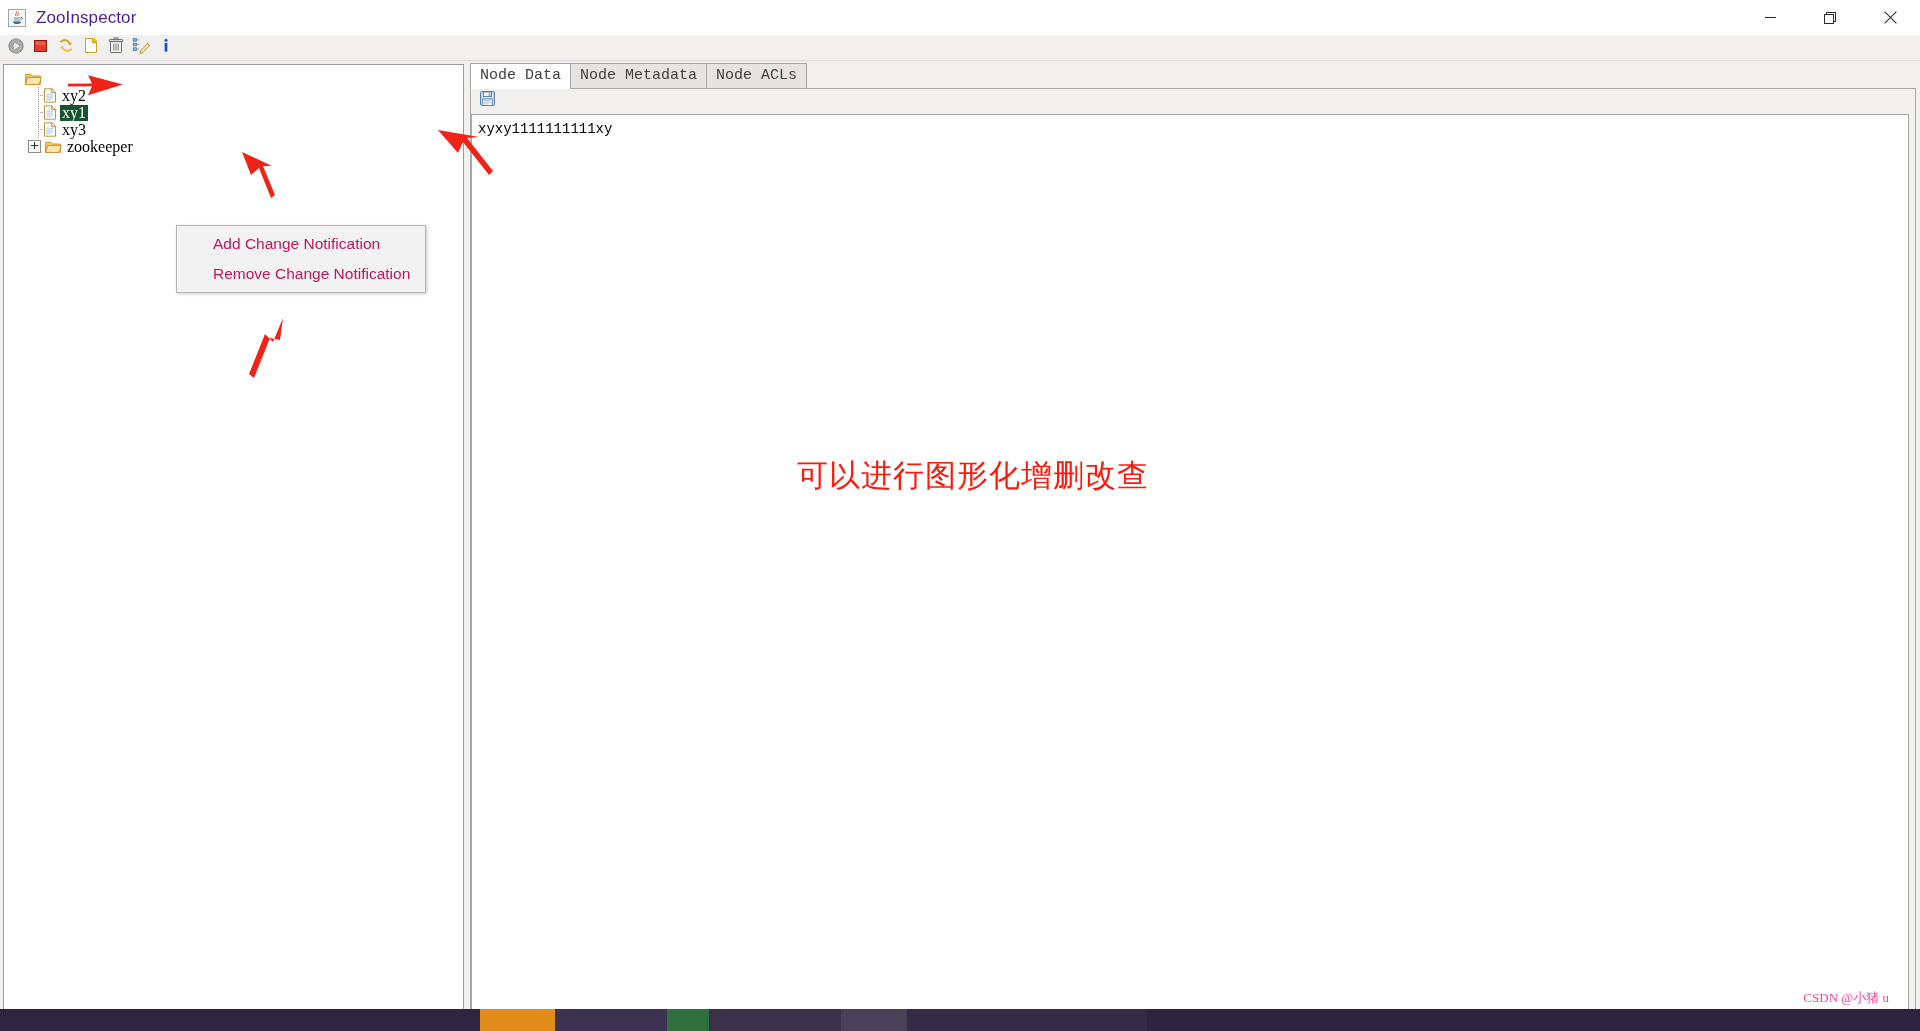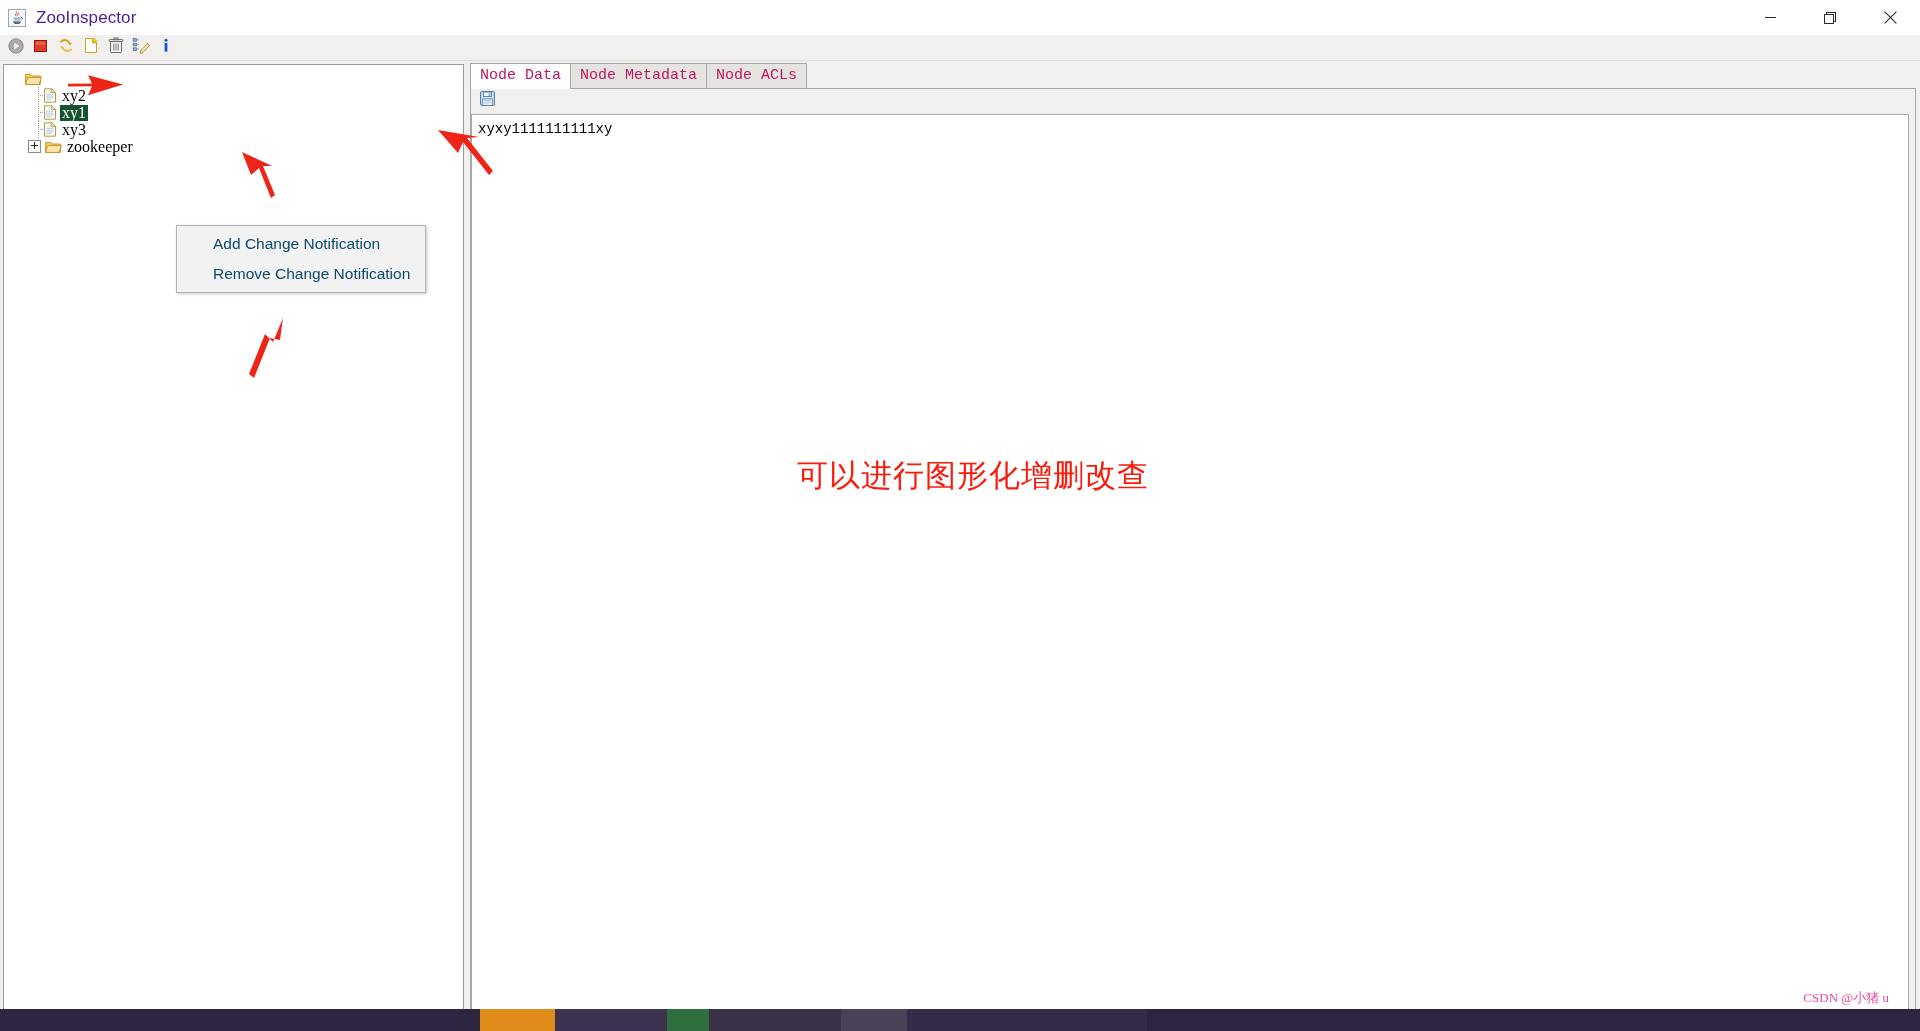--- a/index.html
+++ b/index.html
@@ -200,21 +200,21 @@
     display: flex;
     align-items: flex-end;
   }
   .tab {
     font-family: "Liberation Mono", monospace;
     font-size: 15px;
     padding: 3px 9px 4px 9px;
     border: 1px solid #a8a8a8;
     border-bottom: none;
     background: #e6e4e1;
-    color: #be185d;
+    color: #404040;
     margin-right: -1px;
     line-height: 18px;
     white-space: nowrap;
   }
   .tab.active {
     background: #ffffff;
     position: relative;
     z-index: 3;
   }
 
@@ -265,21 +265,21 @@
     background: #f2f2f2;
     border: 1px solid #b5b5b5;
     box-shadow: 1px 1px 3px rgba(0,0,0,0.22);
     z-index: 40;
     padding: 3px 0;
     box-sizing: border-box;
   }
   .ctx-item {
     font-family: "Liberation Sans", sans-serif;
     font-size: 15.5px;
-    color: #0c4a6e;
+    color: #be185d;
     padding: 5px 12px 5px 36px;
     white-space: nowrap;
     line-height: 20px;
   }
 
   
   .annot {
     position: absolute;
     pointer-events: none;
     z-index: 60;

